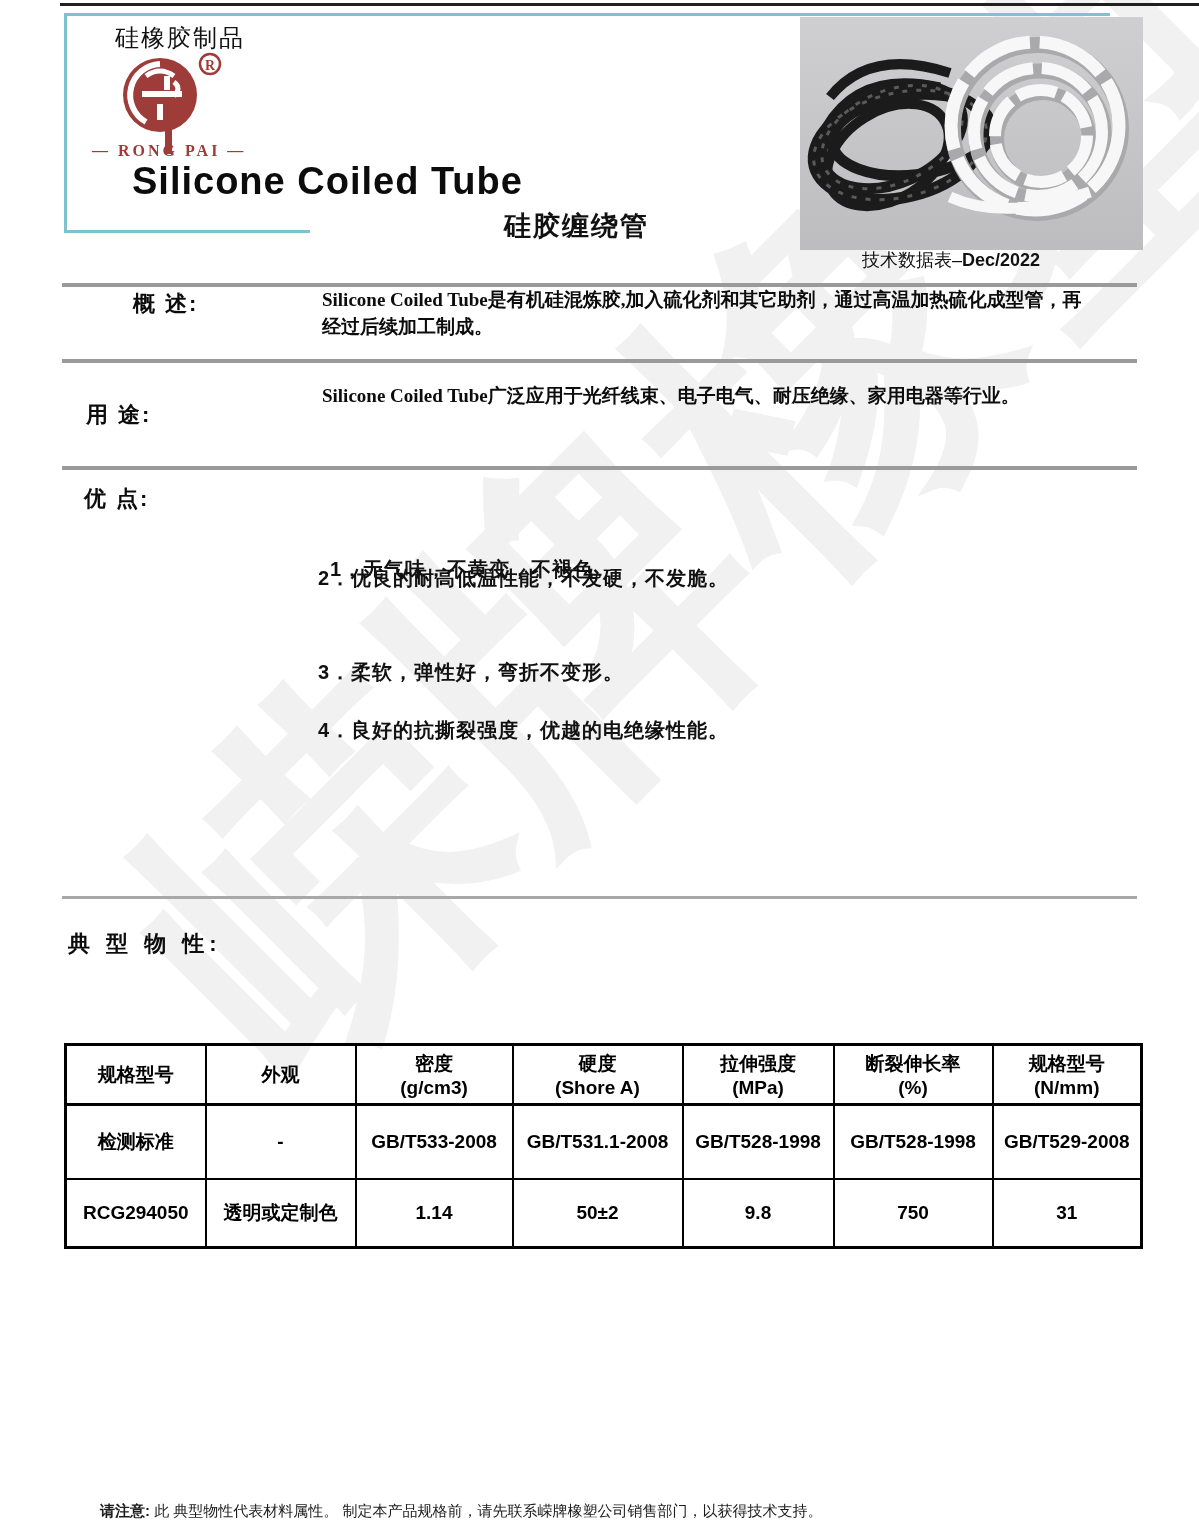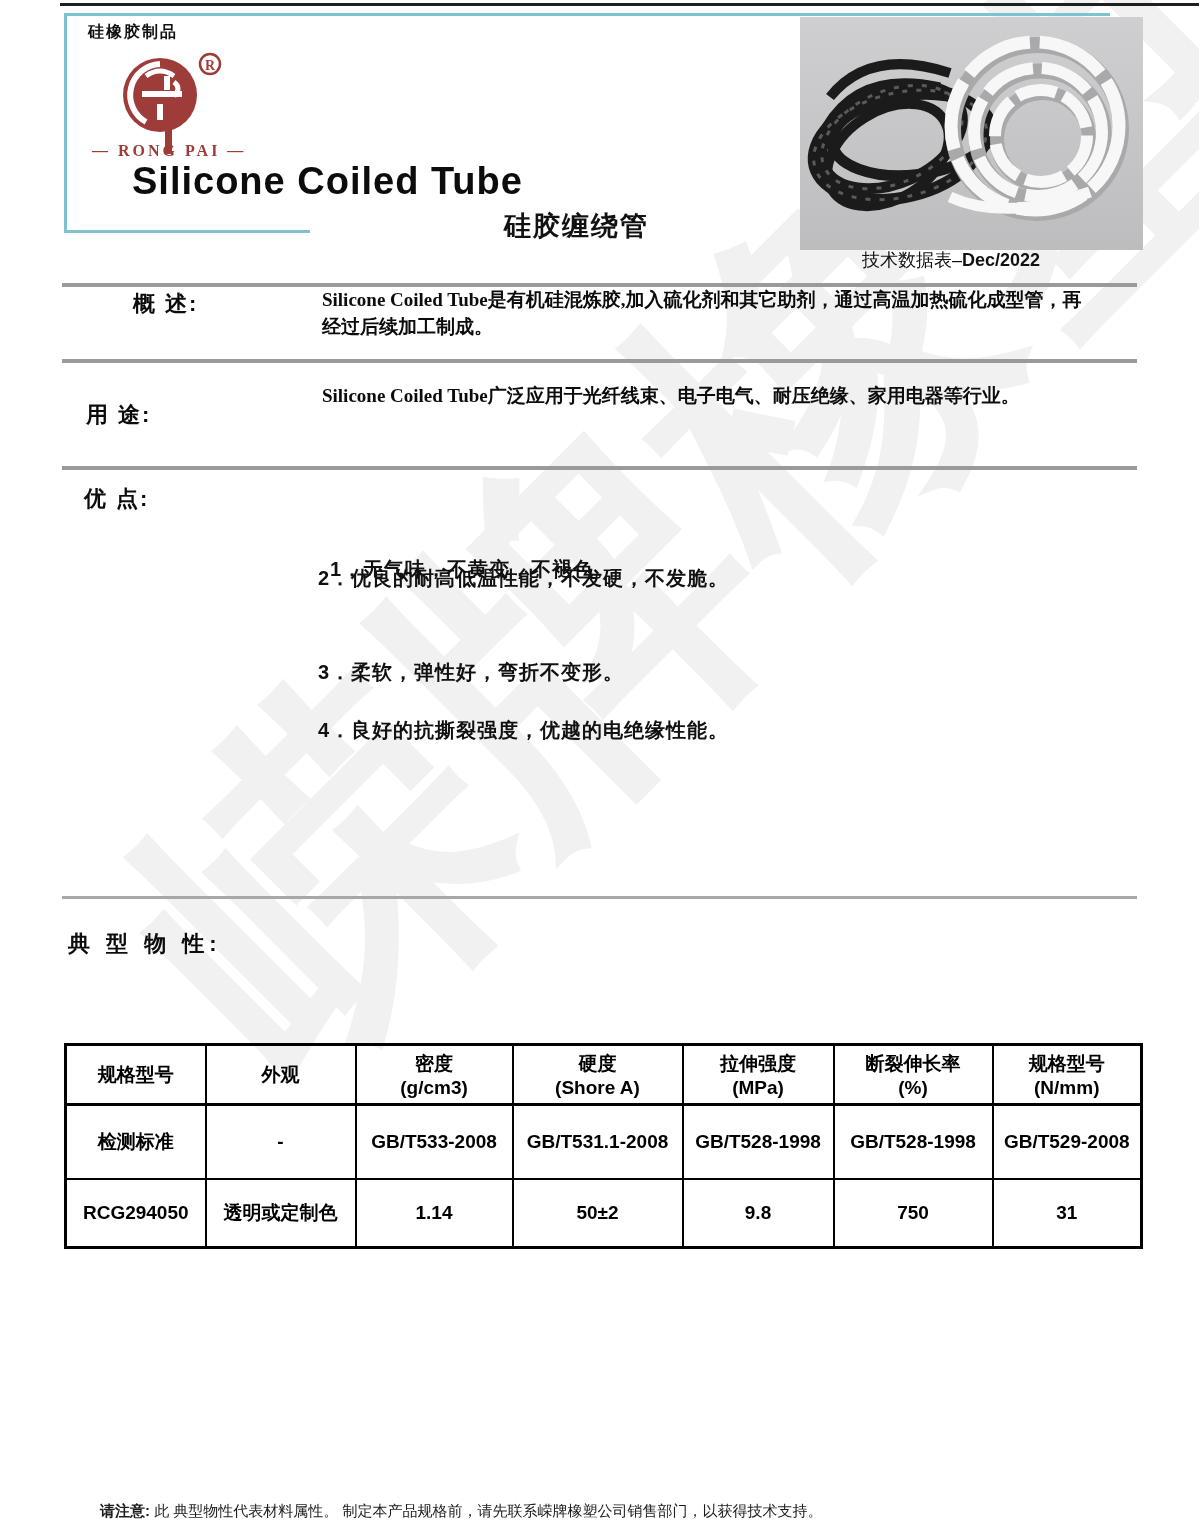--- a/index.html
+++ b/index.html
@@ -24,21 +24,21 @@
   .fg{z-index:1;}
   
   .top-black-rule{left:60px;top:3px;width:1139px;height:3px;background:#1f1f1f;}
   .frame-top{left:64px;top:13px;width:1046px;height:3px;background:#7ec2d2;}
   .frame-left{left:64px;top:13px;width:3px;height:220px;background:#7ec2d2;}
   .frame-bottom{left:64px;top:230px;width:246px;height:3px;background:#7ec2d2;}
   .gray-rule{left:62px;width:1075px;height:4px;background:#9a9a9a;}
   .rule-1{top:283px;} .rule-2{top:359px;} .rule-3{top:466px;}
   .rule-4{top:896px;height:3px;background:#a8a8a8;}
   
-  .brand-text{left:88px;top:22px;font-size:16px;font-weight:700;letter-spacing:2px;}
+  .brand-text{left:115px;top:22px;font-size:24px;font-weight:400;letter-spacing:2px;}
   .logo-svg{left:112px;top:46px;}
   .rong-pai{left:92px;top:142px;font-family:"Liberation Serif",serif;font-size:16px;font-weight:bold;letter-spacing:3px;color:#9d3c39;}
   .title-en{left:132px;top:160px;font-size:38px;font-weight:bold;letter-spacing:1px;color:#0c0c0c;}
   .title-zh{left:504px;top:208px;font-size:27px;font-weight:bold;letter-spacing:2px;}
   .photo-svg{left:800px;top:17px;}
   .caption{left:862px;top:248px;font-size:18px;white-space:nowrap;}
   .caption b{font-weight:bold;}
   
   .sec-label{font-size:22px;font-weight:bold;letter-spacing:2px;color:#0c0c0c;}
   .lbl-overview{left:86px;top:289px;margin-left:47px;}

